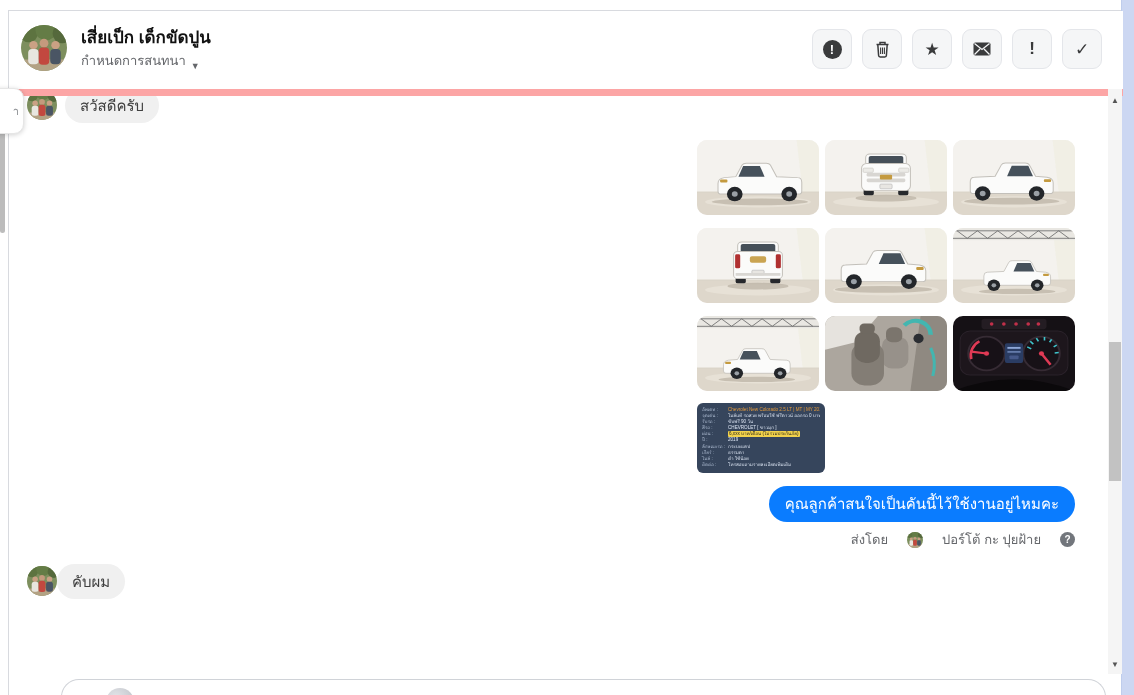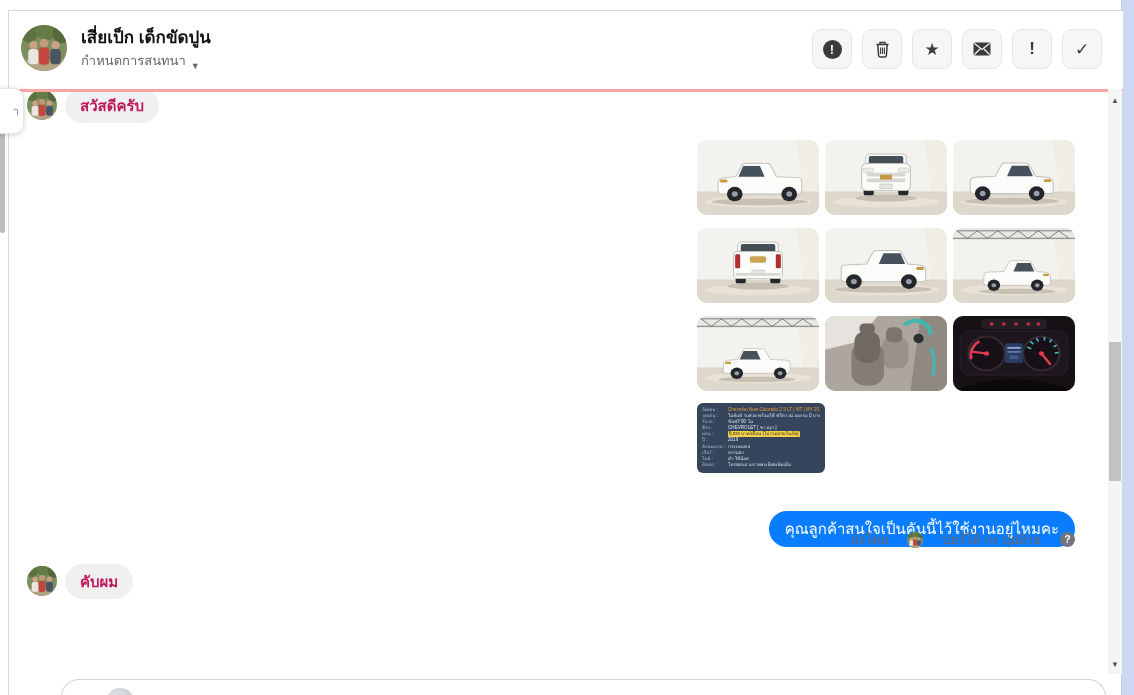--- a/index.html
+++ b/index.html
@@ -13,37 +13,37 @@
   .popup-frag{position:absolute;left:-28px;top:88px;width:46px;height:44px;background:#fff;border:1px solid #e6e6e6;
               border-radius:10px;box-shadow:0 1px 5px rgba(0,0,0,.18);z-index:6;display:flex;align-items:center;justify-content:flex-end;
               padding-right:4px;font-size:11px;color:#8a8d91;}
   .rail-bar{position:absolute;left:0;top:115px;width:5px;height:118px;background:#bcbcbc;border-radius:3px;z-index:2;}
 
   
   .chat-card{position:absolute;left:8px;top:10px;width:1114px;height:685px;background:#fff;
              border-top:1px solid #d8dadf;border-left:1px solid #d8dadf;}
 
   
-  .hdr{position:absolute;left:0;top:0;width:100%;height:78px;border-bottom:3px solid #fca5a5;background:#fff;z-index:4;}
+  .hdr{position:absolute;left:0;top:0;width:100%;height:78px;border-bottom:7px solid #fca5a5;background:#fff;z-index:4;}
   .avatar{border-radius:50%;overflow:hidden;display:block;}
   .hdr .avatar{position:absolute;left:12px;top:14px;width:46px;height:46px;}
   .hdr-title{position:absolute;left:72px;top:12px;font-size:17px;font-weight:bold;color:#111;}
   .hdr-sub{position:absolute;left:72px;top:39px;font-size:13px;color:#65676b;display:flex;align-items:flex-end;gap:5px;cursor:pointer;}
   .hdr-sub .caret{font-size:9px;color:#65676b;}
   .actions{position:absolute;top:18px;left:803px;display:flex;gap:10px;}
   .abtn{width:38px;height:38px;background:#f5f6f7;border:1px solid #e4e6ea;border-radius:9px;
         display:flex;align-items:center;justify-content:center;color:#3a3b3c;cursor:pointer;}
   .circ-ic{width:19px;height:19px;border-radius:50%;background:#3a3b3c;color:#fff;font-size:13px;font-weight:bold;
            display:flex;align-items:center;justify-content:center;line-height:1;}
   .glyph-ic{font-size:17px;color:#3a3b3c;line-height:1;}
   .excl-ic{font-size:17px;font-weight:bold;color:#3a3b3c;}
 
   
   .bubble{position:absolute;border-radius:18px;font-size:15px;}
-  .b-gray{background:#f0f0f0;color:#be185d;height:35px;line-height:35px;padding:0 15px;font-weight:bold;}
+  .b-gray{background:#f0f0f0;color:#404040;height:35px;line-height:35px;padding:0 15px;}
   .b-blue{background:#0a7cff;color:#fff;}
   .b-blue.one{height:36px;line-height:36px;padding:0 16px;}
   .b-blue.two{left:330px;right:48px;padding:7px 16px;line-height:21px;}
   .msg-av{position:absolute;width:30px;height:30px;}
 
   
   .pgrid{position:absolute;left:688px;top:129px;display:grid;grid-template-columns:repeat(3,122px);
          grid-auto-rows:75px;column-gap:6px;row-gap:13px;}
   .tile{width:122px;height:75px;border-radius:10px;overflow:hidden;background:#f2f0ec;cursor:pointer;}
   .tile svg{display:block;width:100%;height:100%;}
@@ -361,39 +361,39 @@
             <span class="sv">ต่ำ ใช้น้อย</span>
   </div>
 
   <div class="spec-row">
     <span class="sl">ติดต่อ :</span>
             <span class="sv">โทรสอบถามรายละเอียดเพิ่มเติม</span>
   </div>
 </div>
     </div>
 
-    <div class="bubble b-blue one" style="right:48px;top:500px;">คุณลูกค้าสนใจเป็นคันนี้ไว้ใช้งานอยู่ไหมคะ</div>
+    <div class="bubble b-blue one" style="right:48px;top:475px;">คุณลูกค้าสนใจเป็นคันนี้ไว้ใช้งานอยู่ไหมคะ</div>
 
     <div class="sentby">
       <span>ส่งโดย</span>
       <span class="mini-av">
         <svg viewBox="0 0 48 48" width="16" height="16">
             <use href="#sym-avatar"></use>
           </svg>
       </span>
       <span>ปอร์โต้ กะ ปุยฝ้าย</span>
       <span class="help-ic">?</span>
     </div>
 
     <span class="avatar msg-av" style="left:18px;top:555px;">
       <svg viewBox="0 0 48 48" width="30" height="30">
           <use href="#sym-avatar"></use>
         </svg>
     </span>
-    <div class="bubble b-gray" style="left:56px;top:553px;">คับผม</div>
+    <div class="bubble b-gray" style="left:48px;top:553px;">คับผม</div>
 
 
     <div class="composer">
       <span class="c-av"></span>
     </div>
 
     <div class="sbar">
       <span class="arr up">▲</span>
       <div class="thumb"></div>
       <span class="arr down">▼</span>

